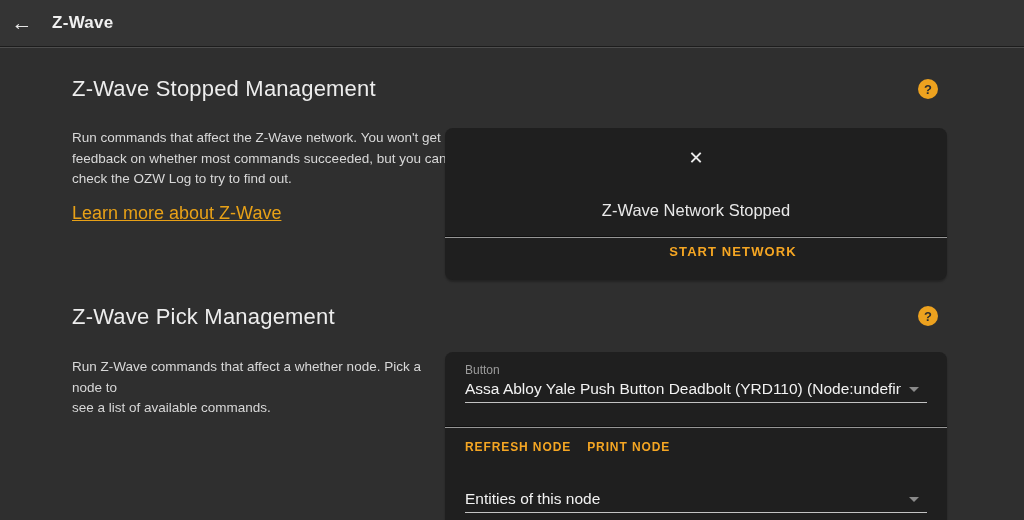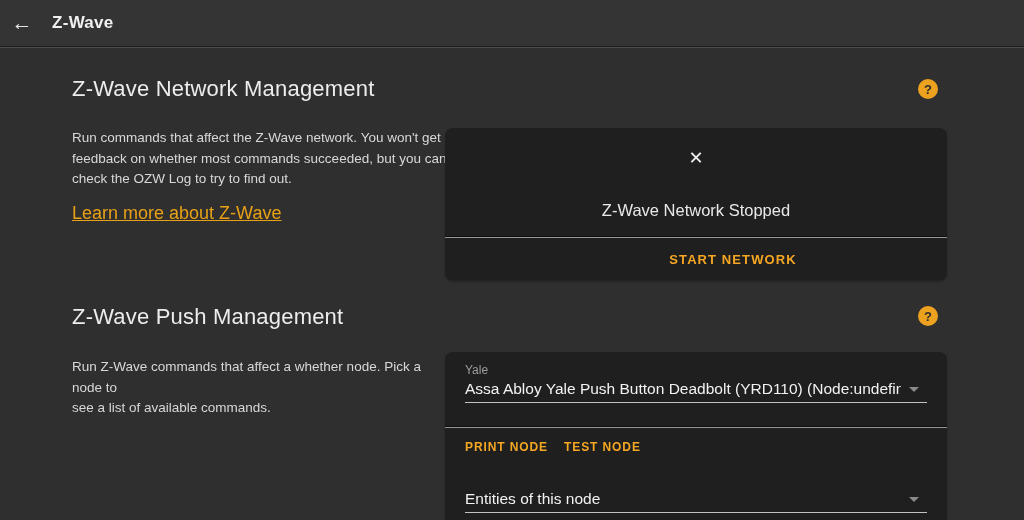--- a/index.html
+++ b/index.html
@@ -86,21 +86,21 @@
     position:absolute; top:147px; left:0; width:502px;
     text-align:center; font-size:18px; color:#ececec;
   }
   #network-card .status-icon { top:19px; }
   .status-text {
     position:absolute; top:73px; left:0; width:502px;
     text-align:center; font-size:16.5px; color:#e8e8e8;
   }
   .card-actions {
     position:absolute; top:110px; left:0; width:576px; height:42px;
-    display:flex; align-items:center; justify-content:center;
+    display:flex; align-items:flex-start; justify-content:center;
   }
   .text-btn {
     background:none; border:none; cursor:pointer;
     color:#f5a623; font-weight:700; font-size:13px; letter-spacing:1.1px;
     font-family:"Liberation Sans", sans-serif;
     padding:6px 8px; text-transform:uppercase;
   }
 
   
   .field {
@@ -132,62 +132,62 @@
 <body>
 
 <header class="app-bar">
   <button class="back-btn">
     <span>←</span>
   </button>
   <div class="app-title">Z-Wave</div>
 </header>
 <div class="bar-divider"></div>
 
-<h1 class="section-title" id="net-title">Z-Wave Network Management</h1>
+<h1 class="section-title" id="net-title">Z-Wave Stopped Management</h1>
 <button class="help-btn" id="net-help">
   <span>?</span>
 </button>
 
 <p class="intro" id="net-intro">Run commands that affect the Z-Wave network. You won't get
 feedback on whether most commands succeeded, but you can
 check the OZW Log to try to find out.</p>
 <a class="learn-link">Learn more about Z-Wave</a>
 
 <div class="card" id="network-card">
   <div class="status-icon">✕</div>
   <div class="status-text">Z-Wave Network Stopped</div>
   <div class="card-divider"></div>
   <div class="card-actions">
     <button class="text-btn">START NETWORK</button>
   </div>
 </div>
 
-<h1 class="section-title" id="node-title">Z-Wave Push Management</h1>
+<h1 class="section-title" id="node-title">Z-Wave Pick Management</h1>
 <button class="help-btn" id="node-help">
   <span>?</span>
 </button>
 
 <p class="intro" id="node-intro">Run Z-Wave commands that affect a whether node. Pick a node to
 see a list of available commands.</p>
 
 <div class="card" id="node-card">
 
   <div class="field" id="nodes-field">
-    <div class="field-label">Yale</div>
+    <div class="field-label">Button</div>
     <div class="field-row">
       <div class="field-value">Assa Abloy Yale Push Button Deadbolt (YRD110) (Node:undefined undefined</div>
       <div class="dd-arrow"></div>
     </div>
   </div>
 
   <div class="card-divider"></div>
 
   <div class="node-buttons">
+    <button class="text-btn">REFRESH NODE</button>
     <button class="text-btn">PRINT NODE</button>
-    <button class="text-btn">TEST NODE</button>
   </div>
 
   <div class="field" id="entities-field">
     <div class="field-row">
       <div class="field-value">Entities of this node</div>
       <div class="dd-arrow"></div>
     </div>
   </div>
 
 </div>

